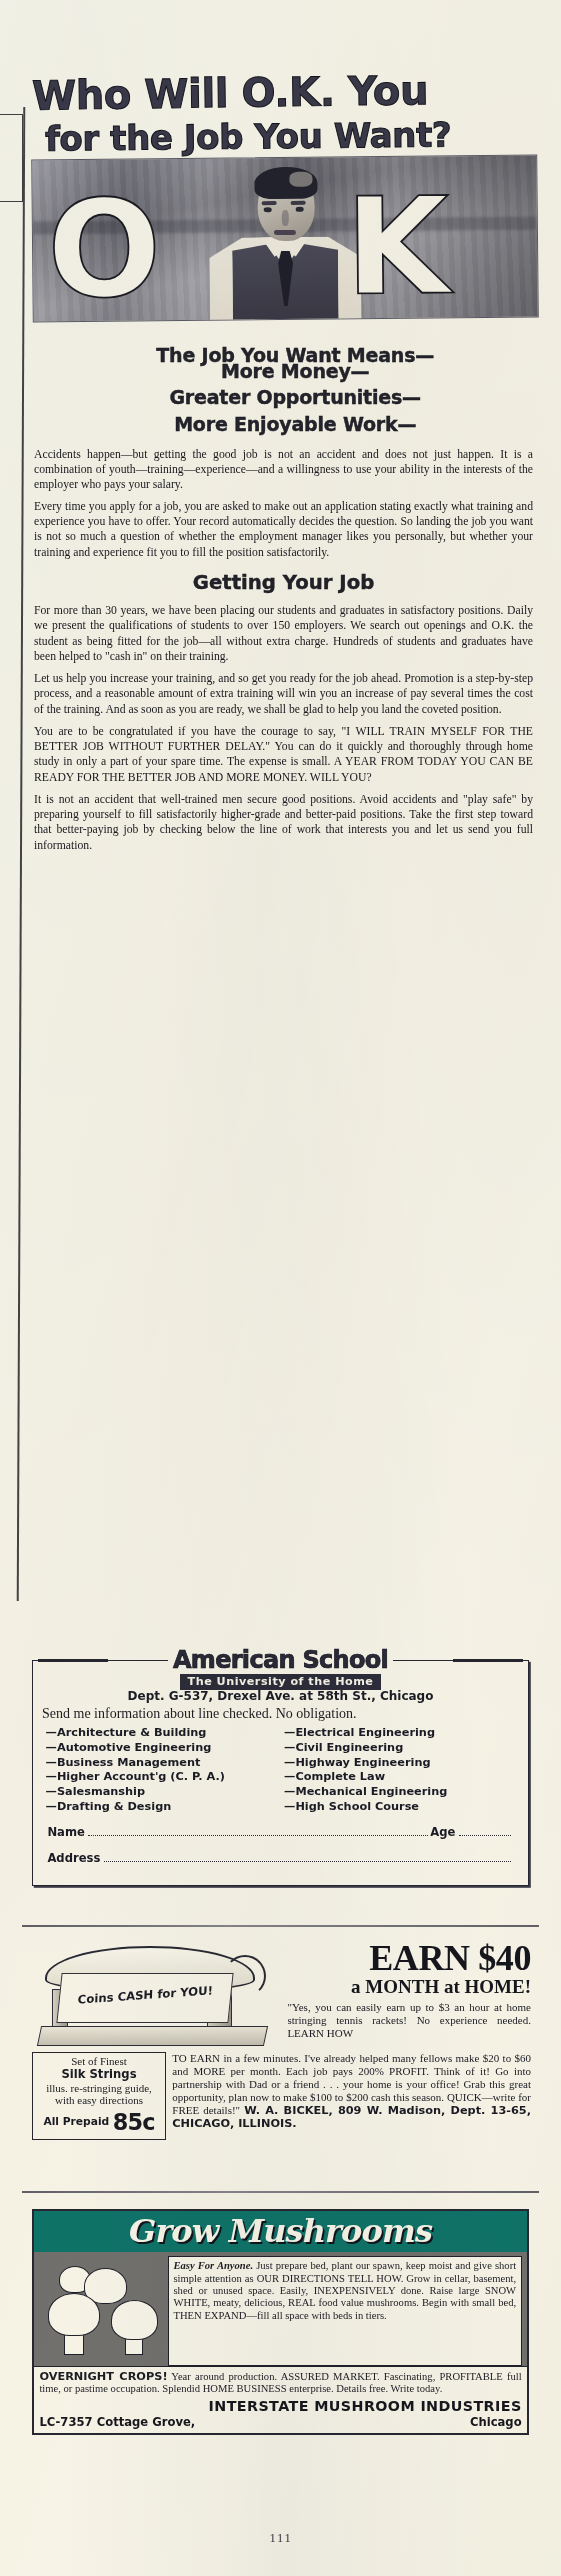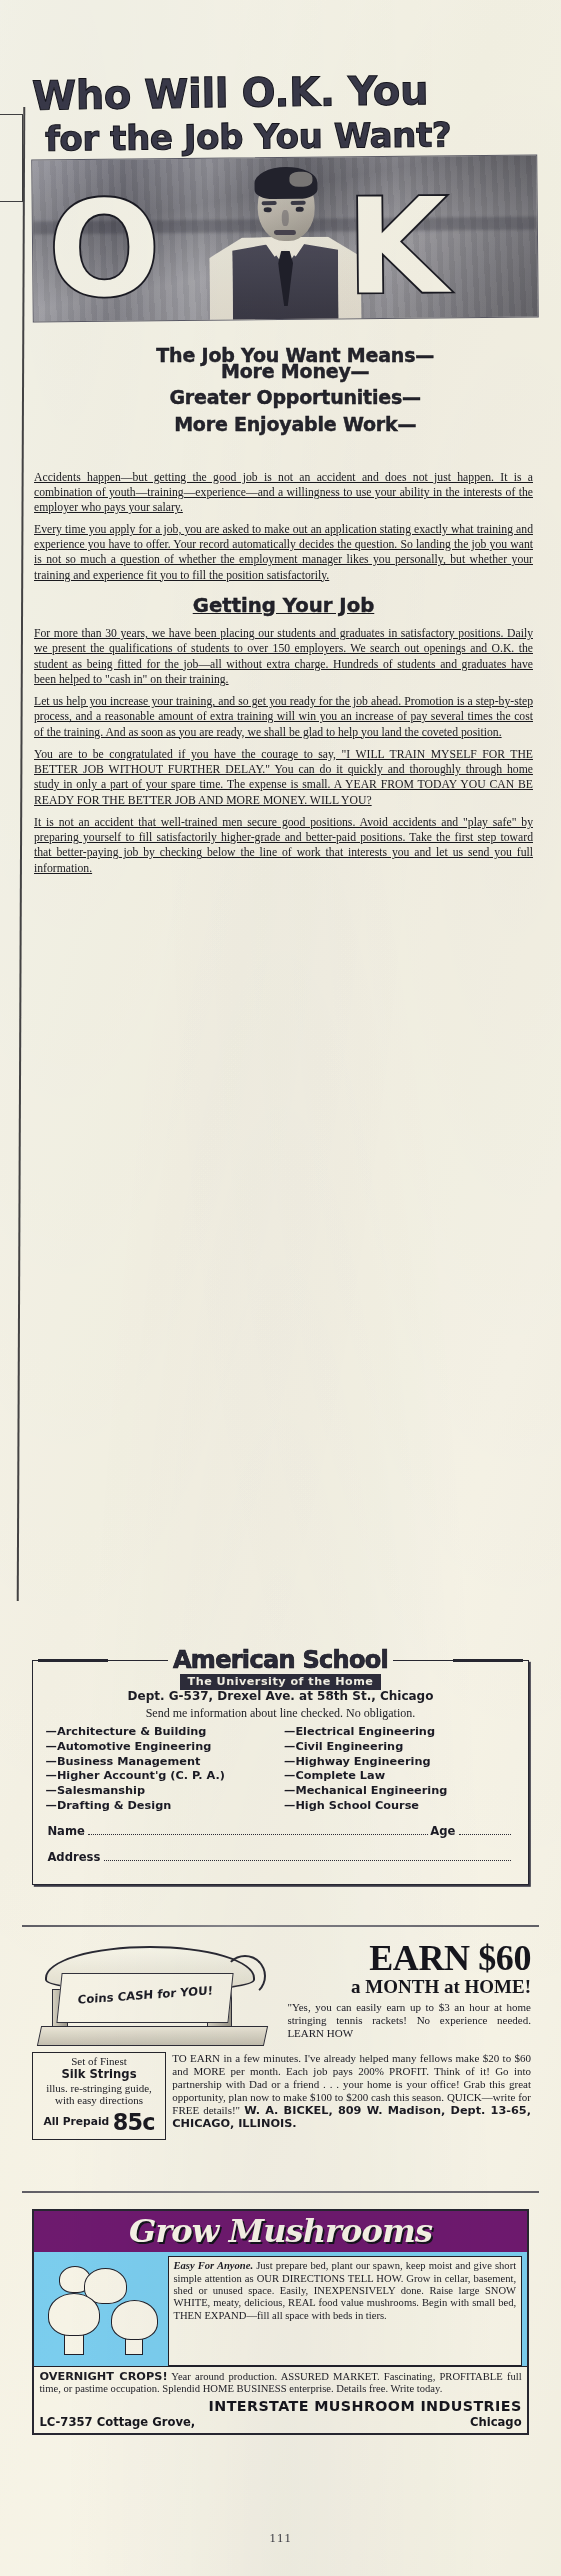--- a/index.html
+++ b/index.html
@@ -246,27 +246,26 @@
   .deck.d1 { top: 344px; }
   .deck.d2 { top: 360px; }
   .deck.d3 { top: 386px; }
   .deck.d4 { top: 413px; }
 
   
   .body-col {
     position: absolute;
     left: 34px;
     width: 499px;
-    top: 470px;
+    top: 447px;
     font-family: "Liberation Serif", serif;
     font-size: 11.7px;
     line-height: 1.30;
     text-align: justify;
     color: #1a1a20;
-    text-decoration: underline;
   }
   .body-col p {
     margin: 0 0 7.2px 0;
     text-indent: 0;
   }
   .body-col p.tight { margin-bottom: 6.3px; }
   .sec-head {
     font-family: "DejaVu Sans", sans-serif;
     font-weight: bold;
     font-size: 19.7px;
@@ -329,23 +328,22 @@
   }
   .coupon-addr {
     text-align: center;
     font-family: "DejaVu Sans", sans-serif;
     font-weight: bold;
     font-size: 12px;
     color: #1d1d27;
     margin-top: 1.8px;
   }
   .coupon-note {
-    text-align: center;
-    font-family: "Liberation Serif", serif;
-    font-size: 12px;
+    font-family: "Liberation Serif", serif;
+    font-size: 14px;
     margin: 2.7px 0 4.5px 0;
     color: #1d1d24;
   }
   .course-grid {
     display: grid;
     grid-template-columns: 1fr 1fr;
     column-gap: 7.2px;
     row-gap: 0px;
     font-family: "DejaVu Sans", sans-serif;
     font-weight: bold;
@@ -538,37 +536,37 @@
   .ad-mush {
     position: absolute;
     left: 32px;
     width: 497px;
     top: 2209px;
     border: 2.7px solid #282834;
     box-sizing: border-box;
     padding: 0;
   }
   .mush-banner {
-    background: #701a75;
+    background: #0f766e;
     padding: 3.6px 0 5.4px 0;
     text-align: center;
   }
   .mush-title {
     font-family: "DejaVu Serif", serif;
     font-style: italic;
     font-weight: bold;
     font-size: 32px;
     color: #fbfaf4;
     letter-spacing: -0.9px;
     line-height: 1;
     text-shadow: 1.8px 1.8px 0 #14141d;
   }
   .mush-mid {
     display: flex;
-    background: #7dd3fc;
+    background: #737373;
   }
   .mush-art {
     flex: 0 0 134px;
     position: relative;
     height: 114px;
   }
   .cap {
     position: absolute;
     border-radius: 50% 50% 42% 42%;
     background: #fbfaf4;
@@ -743,21 +741,21 @@
           <div class="racket-frame"></div>
           <div class="racket-post-l"></div>
           <div class="racket-post-r"></div>
           <div class="racket-crank"></div>
           <div class="racket-plate">
             <span>Coins CASH for YOU!</span>
           </div>
           <div class="racket-base"></div>
         </div>
         <div class="earn-copy">
-          <div class="earn-h1">EARN $60</div>
+          <div class="earn-h1">EARN $40</div>
           <div class="earn-h2">a MONTH at HOME!</div>
           <div class="earn-quote">"Yes, you can easily earn up to $3 an hour at home stringing tennis rackets! No experience needed. LEARN HOW</div>
         </div>
       </div>
       <div class="earn-bottom">
         <div class="silk-box">
           <div>Set of Finest</div>
           <div class="b">Silk Strings</div>
           <div>illus. re-stringing guide, with easy directions</div>
           <div class="silk-price">

